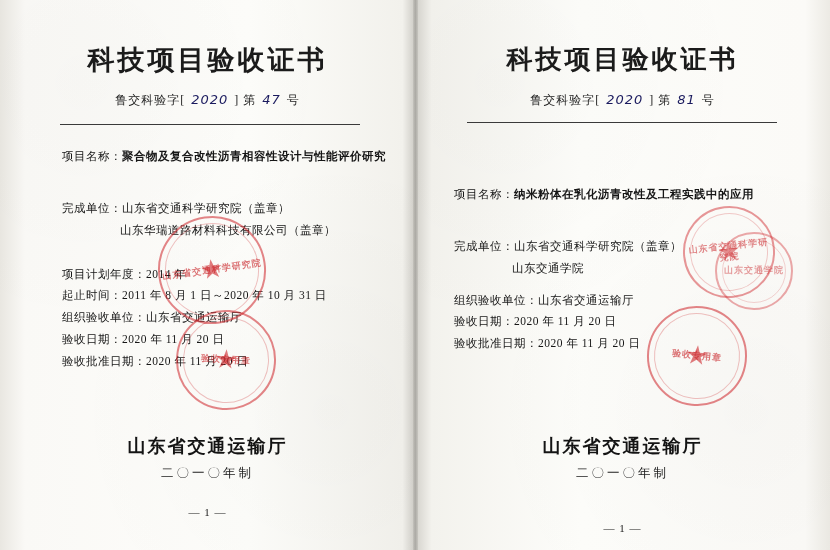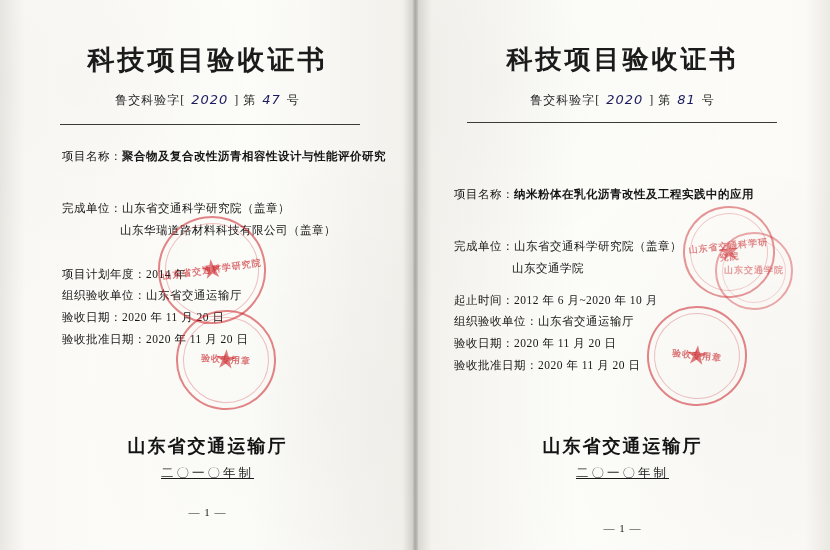--- a/index.html
+++ b/index.html
@@ -132,21 +132,20 @@
     bottom: 92px;
   }
   .year {
     position: absolute;
     width: 100%;
     text-align: center;
     font-size: 12.5px;
     letter-spacing: 3px;
     color: #191919;
     bottom: 68px;
-    text-decoration: underline;
   }
   .pageno {
     position: absolute;
     width: 100%;
     text-align: center;
     font-size: 11px;
     color: #222;
     bottom: 32px;
     letter-spacing: 1px;
   }
@@ -263,20 +262,23 @@
         <div class="sub-line">
           <span class="indent" style="width:58px"></span><span>山东华瑞道路材料科技有限公司（盖章）</span>
         </div>
 
         <div class="block-gap-md"></div>
 
         <div class="field-row">
           <span class="field-label">项目计划年度：</span><span class="field-value">2014 年</span>
         </div>
         <div class="field-row">
+          <span class="field-label">起止时间：</span><span class="field-value">2011 年 8 月 1 日～2020 年 10 月 31 日</span>
+        </div>
+        <div class="field-row">
           <span class="field-label">组织验收单位：</span><span class="field-value">山东省交通运输厅</span>
         </div>
         <div class="field-row">
           <span class="field-label">验收日期：</span><span class="field-value">2020 年 11 月 20 日</span>
         </div>
         <div class="field-row">
           <span class="field-label">验收批准日期：</span><span class="field-value">2020 年 11 月 20 日</span>
         </div>
       </div>
 
@@ -327,23 +329,20 @@
         <div class="field-row">
           <span class="field-label">完成单位：</span><span class="field-value">山东省交通科学研究院（盖章）</span>
         </div>
         <div class="sub-line">
           <span class="indent" style="width:58px"></span><span>山东交通学院</span>
         </div>
 
         <div class="block-gap-sm"></div>
 
         <div class="field-row">
-          <span class="field-label">起止时间：</span><span class="field-value">2012 年 6 月~2020 年 10 月</span>
-        </div>
-        <div class="field-row">
           <span class="field-label">组织验收单位：</span><span class="field-value">山东省交通运输厅</span>
         </div>
         <div class="field-row">
           <span class="field-label">验收日期：</span><span class="field-value">2020 年 11 月 20 日</span>
         </div>
         <div class="field-row">
           <span class="field-label">验收批准日期：</span><span class="field-value">2020 年 11 月 20 日</span>
         </div>
       </div>
 

